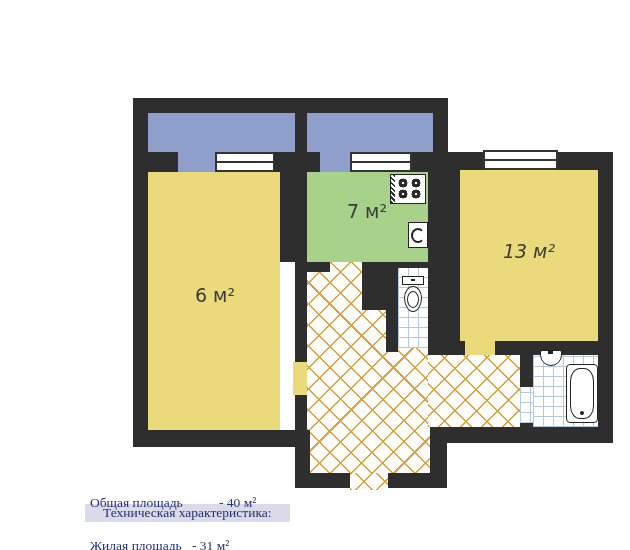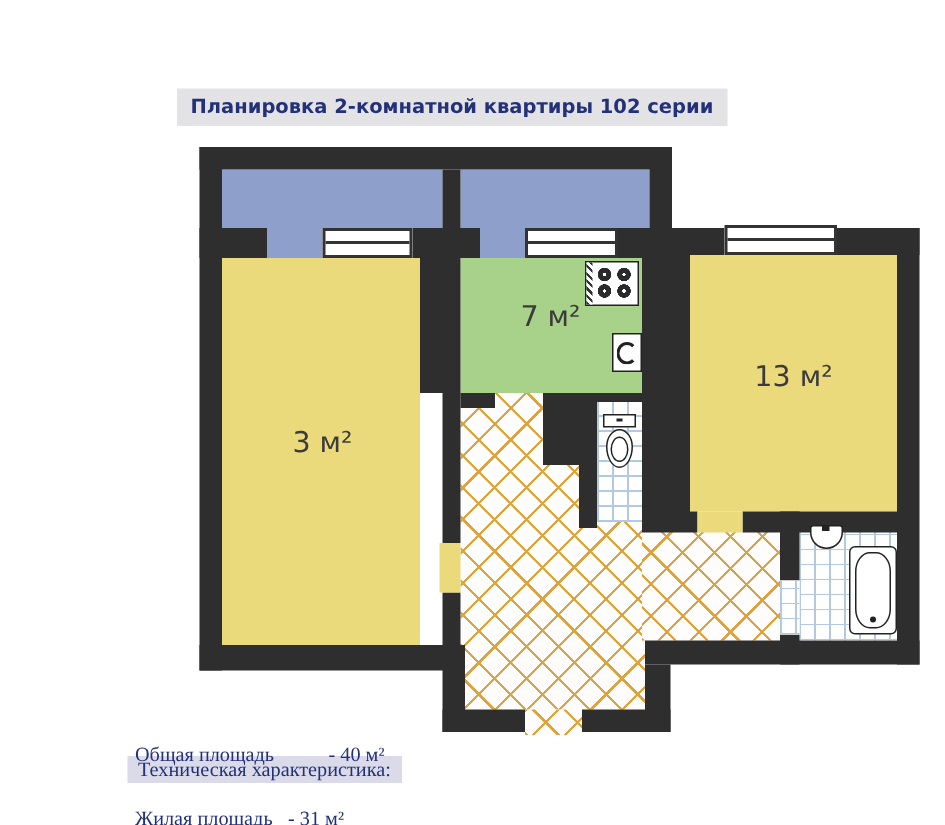--- a/index.html
+++ b/index.html
@@ -54,33 +54,32 @@
     border:1.5px solid #222;border-radius:4px;box-sizing:border-box;}
   .tub-inner{position:absolute;left:3px;top:3px;right:3px;bottom:3px;border:1.2px solid #222;
     border-radius:10px/13px;}
   .tub-drain{position:absolute;left:13px;bottom:7px;width:4px;height:4px;background:#222;border-radius:50%;}
   
   .title-band{position:absolute;left:118px;top:59px;background:var(--title-bg,#e3e3e5);
     color:var(--text-navy,#233178);font-weight:bold;font-size:13px;
     font-family:"DejaVu Sans","Liberation Sans",sans-serif;padding:5px 9px;}
   .tech-heading{position:absolute;left:85px;top:504px;background:var(--heading-bg,#dadae8);
     color:var(--text-navy,#233178);font-family:"Liberation Serif",serif;font-size:13.5px;
-    padding:1px 7px;}
+    padding:1px 18px;}
   .tech-row{position:absolute;left:90px;display:flex;color:var(--text-navy,#233178);
     font-family:"Liberation Serif",serif;font-size:13.5px;}
   .tech-row .lbl{width:102px;}
   .tr-1{top:495px;gap:27px;}
   .tr-2{top:538px;}
 </style>
 </head>
 <body>
 
 <div class="stage">
 
-  <div class="title-band">Планировка 2-комнатной квартиры 102 серии</div>
 
   <div class="abs" style="left:0;top:0;width:630px;height:550px;">
 
     <div class="balcony" style="left:148px;top:113px;width:147px;height:39px;"></div>
     <div class="balcony" style="left:307px;top:113px;width:126px;height:39px;"></div>
     <div class="room" style="left:148px;top:172px;width:132px;height:258px;"></div>
     <div class="kitchen" style="left:307px;top:172px;width:121px;height:90px;"></div>
     <div class="room" style="left:460px;top:170px;width:138px;height:171px;"></div>
     <div class="parquet" style="left:307px;top:262px;width:123px;height:211px;"></div>
     <div class="parquet" style="left:428px;top:352px;width:92px;height:75px;"></div>
@@ -130,23 +129,23 @@
     <div class="stove"></div>
     <div class="sink"></div>
     <div class="wc-tank"></div>
     <div class="wc-bowl"></div>
     <div class="basin"></div>
     <div class="tub">
       <div class="tub-inner"></div>
       <div class="tub-drain"></div>
     </div>
 
-    <div class="room-label" style="left:160px;top:284px;">3 м²</div>
+    <div class="room-label" style="left:160px;top:284px;">6 м²</div>
     <div class="room-label" style="left:312px;top:200px;">7 м²</div>
-    <div class="room-label" style="left:474px;top:240px;">13 м²</div>
+    <div class="room-label" style="left:474px;top:240px;font-style:italic;">13 м²</div>
   </div>
 
   <div class="tech-heading">Техническая характеристика:</div>
   <div class="tech-row tr-1">
     <span class="lbl">Общая площадь</span>
     <span class="val">- 40 м²</span>
   </div>
   <div class="tech-row tr-2">
     <span class="lbl">Жилая площадь</span>
     <span class="val">- 31 м²</span>

